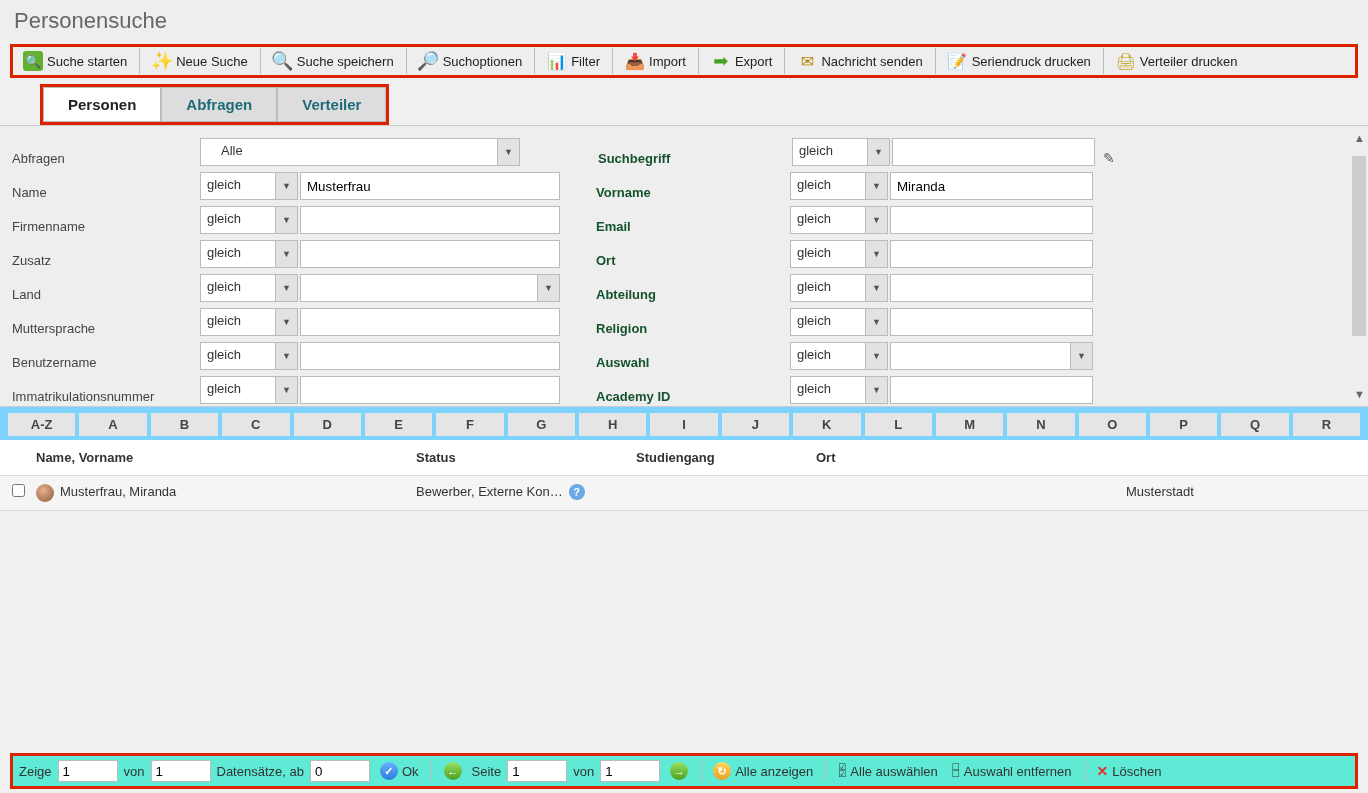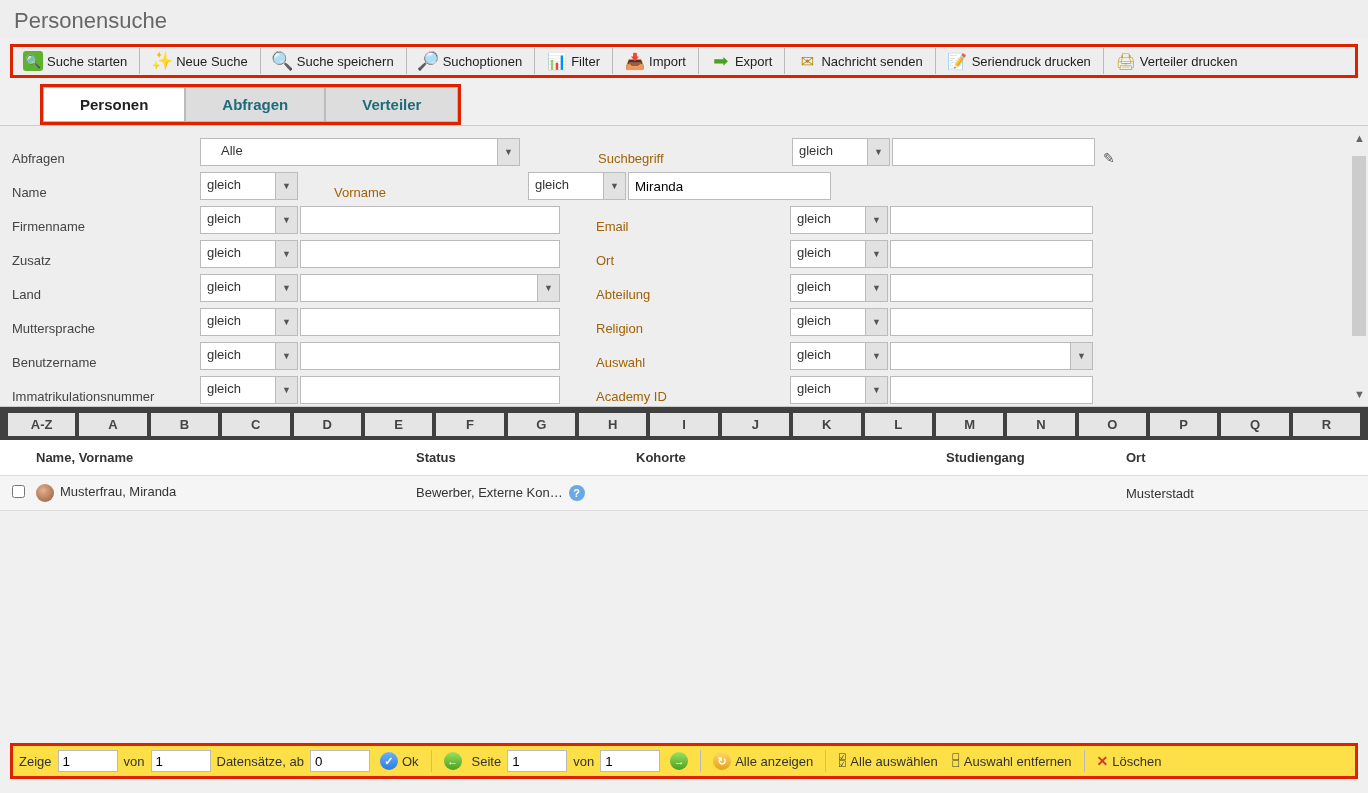--- a/index.html
+++ b/index.html
@@ -7,62 +7,62 @@
 h1.page-title { font-size: 22px; font-weight: 400; color: #666; padding: 8px 14px 4px; background: #eee; }
 
 .toolbar-outer { margin: 6px 10px 0; border: 3px solid #d20; background: #eee; padding: 0px 0; }
 .toolbar { display: flex; align-items: center; gap: 0; padding: 0 2px; }
 .toolbar .sep { width: 1px; height: 26px; background: #bbb; margin: 0 4px; }
 .toolbar-btn { display: inline-flex; align-items: center; gap: 4px; padding: 4px 8px; font-size: 13px; color: #222; cursor: pointer; white-space: nowrap; }
 .toolbar-btn .ico { width: 20px; height: 20px; display: inline-flex; align-items: center; justify-content: center; border-radius: 3px; }
 
 .tabs-outer { margin: 6px 0 0 40px; }
 .tabs { display: flex; border: 3px solid #d20; width: fit-content; }
-.tab { padding: 8px 36px; font-size: 15px; font-weight: 600; color: #1f6b7a; background: #ddd; border: 1px solid #bbb; cursor: pointer; }
+.tab { padding: 8px 24px; font-size: 15px; font-weight: 600; color: #1f6b7a; background: #ddd; border: 1px solid #bbb; cursor: pointer; }
 .tab.active { background: #fff; color: #222; }
 
 .form-area { display: flex; background: #eee; margin-top: 0; border-top: 1px solid #ccc; }
 .form-scroll { flex: 1; padding: 6px 8px 2px; }
 .scrollbar { width: 18px; background: #eee; position: relative; }
 .scrollbar .thumb { position: absolute; top: 30px; left: 2px; width: 14px; height: 180px; background: #ccc; }
 .scrollbar .arrow-up, .scrollbar .arrow-down { position: absolute; left: 4px; font-size: 11px; color: #666; }
 .scrollbar .arrow-up { top: 6px; }
 .scrollbar .arrow-down { bottom: 6px; }
 
 .form-row { display: flex; align-items: flex-end; min-height: 34px; gap: 2px; }
 .form-label-l { width: 190px; padding-left: 4px; color: #444; }
-.form-label-r { width: 200px; padding-left: 8px; color: #a16207; }
+.form-label-r { width: 200px; padding-left: 8px; color: #14532d; font-weight: bold; }
 .op-select { width: 98px; height: 28px; border: 1px solid #bbb; background: #fff; display: flex; }
 .op-select .val { flex: 1; padding: 4px 6px; }
 .op-select .dd { width: 22px; background: #e2e2e2; border-left: 1px solid #bbb; display: flex; align-items: center; justify-content: center; font-size: 9px; color: #555; }
 .text-input { height: 28px; border: 1px solid #bbb; background: #fff; padding: 4px 6px; }
 .col-l-input { width: 260px; }
 .col-r-input { width: 203px; }
 .wide-select { width: 320px; }
 .with-dd { display: flex; }
 .with-dd .dd { width: 22px; background: #e2e2e2; border-left: 1px solid #bbb; display: flex; align-items: center; justify-content: center; font-size: 9px; color: #555; }
 .edit-ico { margin-left: 6px; font-size: 14px; color: #555; cursor: pointer; }
 
-.az-row { display: flex; gap: 4px; padding: 6px 8px 4px; background: #404040; border-top: 1px solid #ccc; }
+.az-row { display: flex; gap: 4px; padding: 6px 8px 4px; background: #7dd3fc; border-top: 1px solid #ccc; }
 .az-btn { flex: 1; text-align: center; padding: 4px 0; background: #e5e5e5; font-weight: 600; color: #444; cursor: pointer; }
 
 .table-header { display: flex; padding: 10px 12px; font-weight: 600; color: #333; background: #fff; }
 .th-check { width: 24px; }
 .th-name { width: 380px; }
 .th-status { width: 220px; }
 .th-kohorte { width: 310px; }
 .th-studien { width: 180px; }
 .th-ort { flex: 1; }
 
-.table-row { display: flex; align-items: center; padding: 8px 12px; background: #f5f5f5; border-top: 1px solid #ddd; border-bottom: 1px solid #ddd; }
+.table-row { display: flex; align-items: flex-start; padding: 8px 12px; background: #f5f5f5; border-top: 1px solid #ddd; border-bottom: 1px solid #ddd; }
 .table-row input[type=checkbox] { margin-right: 6px; }
 .avatar { width: 18px; height: 18px; border-radius: 50%; background: radial-gradient(circle at 40% 35%, #e8b090, #8a5a3a); display: inline-block; margin-right: 6px; vertical-align: middle; }
 .info-ico { width: 16px; height: 16px; border-radius: 50%; background: #6aa8e6; color: #fff; display: inline-flex; align-items: center; justify-content: center; font-size: 11px; font-weight: bold; margin-left: 6px; }
 
-.footer-outer { position: absolute; left: 10px; right: 10px; bottom: 14px; border: 3px solid #d20; background: #fde047; }
+.footer-outer { position: absolute; left: 10px; right: 10px; bottom: 4px; border: 3px solid #d20; background: #5eead4; }
 .footer { display: flex; align-items: center; gap: 6px; padding: 4px 6px; }
 .footer .lbl { color: #333; }
 .footer .fin { width: 60px; height: 22px; border: 1px solid #bbb; background: #fff; padding: 2px 4px; }
 .footer .sep { width: 1px; height: 22px; background: #bbb; margin: 0 2px; }
 .footer .btn { display: inline-flex; align-items: center; gap: 4px; padding: 2px 4px; cursor: pointer; }
 .circle-ico { width: 18px; height: 18px; border-radius: 50%; display: inline-flex; align-items: center; justify-content: center; font-size: 11px; color: #fff; font-weight: bold; }
 .ci-ok { background: linear-gradient(#6bb0ff,#2a7de0); }
 .ci-back { background: linear-gradient(#9be060,#4aa020); }
 .ci-fwd { background: linear-gradient(#9be060,#4aa020); }
 .ci-yellow { background: linear-gradient(#ffd860,#e8a020); }
@@ -164,20 +164,21 @@
         </div>
   <input class="text-input col-r-input" value="" style="">
   <span class="edit-ico">✎</span>
 </div>
       <div class="form-row">
     <div class="form-label-l">Name</div>
     <div class="op-select">
           <span class="val">gleich</span>
           <span class="dd">▼</span>
         </div>
+    <input class="text-input col-l-input" value="Musterfrau" style="">
     <div style="width:24px"></div>
     <div class="form-label-r">Vorname</div>
     <div class="op-select">
           <span class="val">gleich</span>
           <span class="dd">▼</span>
         </div>
     <input class="text-input col-r-input" value="Miranda" style="">
   </div>
       <div class="form-row">
     <div class="form-label-l">Firmenname</div>
@@ -302,21 +303,20 @@
     <div class="az-btn">O</div>
     <div class="az-btn">P</div>
     <div class="az-btn">Q</div>
     <div class="az-btn">R</div>
   </div>
 
 <div class="table-header">
   <div class="th-check"></div>
   <div class="th-name">Name, Vorname</div>
   <div class="th-status">Status</div>
-  <div class="th-kohorte">Kohorte</div>
   <div class="th-studien">Studiengang</div>
   <div class="th-ort">Ort</div>
 </div>
 
 <div id="table-body">
     <div class="table-row">
     <div class="th-check"><input type="checkbox" style=""></div>
     <div class="th-name"><span class="avatar"></span><span>Musterfrau, Miranda</span></div>
     <div class="th-status"><span>Bewerber, Externe Kon…</span><span class="info-ico">?</span></div>
     <div class="th-kohorte"></div>

